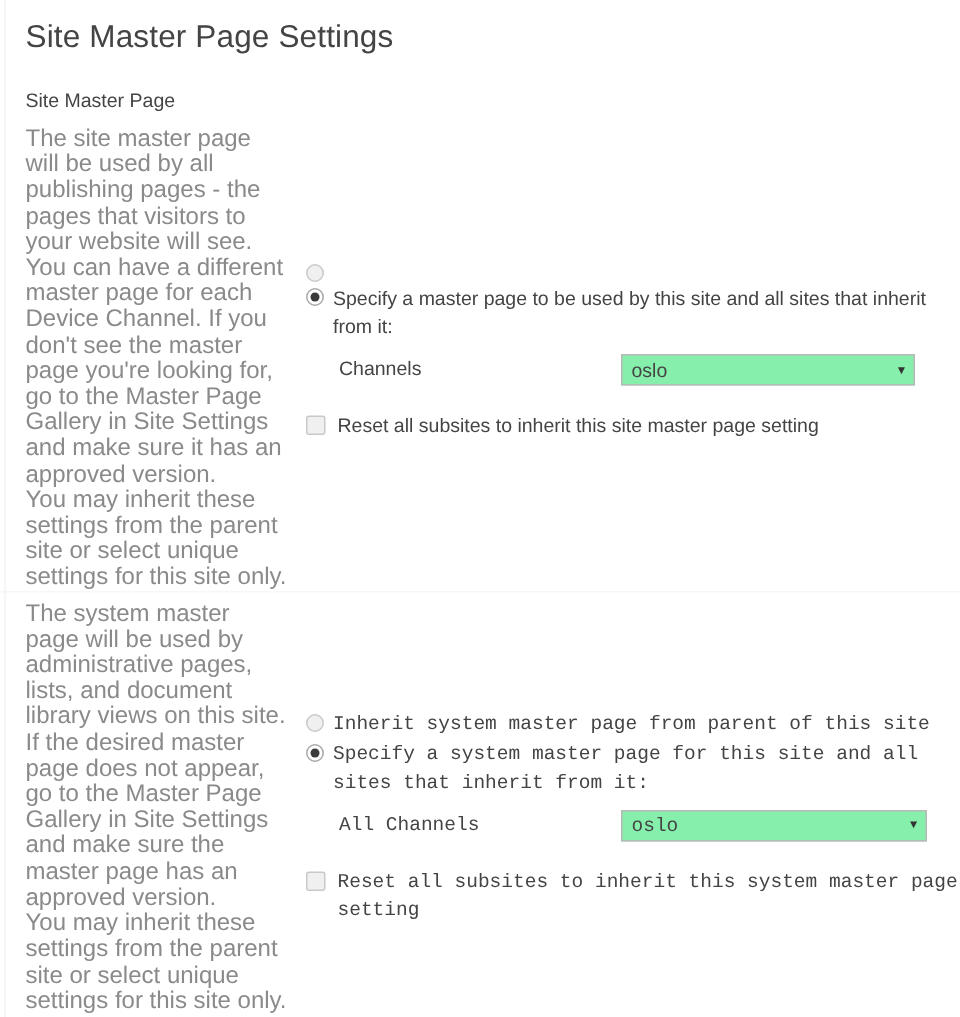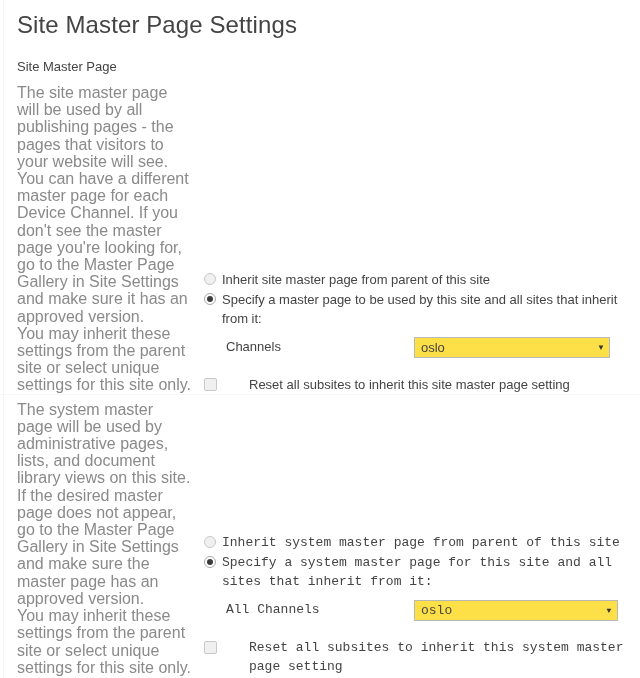--- a/index.html
+++ b/index.html
@@ -21,21 +21,21 @@
   .left-edge-rule {
     position: absolute;
     left: 3px;
     top: 0;
     width: 1px;
     height: 678px;
     background: #f4f4f4;
   }
 
   .page-title {
-    font-size: 24px;
+    font-size: 21px;
     font-weight: normal;
     color: #444444;
     letter-spacing: 0.1px;
     margin: 0;
     padding: 12px 0 0 17px;
     line-height: 26px;
   }
 
   .section {
     position: relative;
@@ -44,21 +44,21 @@
 
   .section-divider {
     height: 1px;
     background: #f7f7f7;
     margin: 0;
     border: 0;
   }
 
   .section-row {
     display: flex;
-    align-items: flex-end;
+    align-items: center;
   }
 
   .section-left {
     width: 175px;
     flex: 0 0 175px;
     padding-top: 0;
   }
 
   .section-heading {
     font-size: 13px;
@@ -136,21 +136,21 @@
     flex: 0 0 210px;
     padding-left: 22px;
     box-sizing: border-box;
     line-height: 18px;
   }
   .dropdown {
     position: relative;
     width: 196px;
     height: 21px;
     border: 1px solid #b8b8b8;
-    background: #fde047;
+    background: #86efac;
     box-sizing: border-box;
     display: flex;
     align-items: center;
   }
   .dropdown.wide { width: 204px; }
   .dropdown-value {
     font-size: 13px;
     color: #444444;
     padding-left: 6px;
     line-height: 19px;
@@ -168,21 +168,20 @@
   }
 
   
   .checkbox-row {
     display: flex;
     align-items: flex-start;
     margin-top: 17px;
     font-size: 13px;
     color: #444444;
     line-height: 19px;
-    gap: 24px;
   }
   .checkbox {
     flex: 0 0 auto;
     width: 13px;
     height: 13px;
     margin-top: 3px;
     background: #f0f0f0;
     border: 1px solid #c9c9c9;
     border-radius: 2px;
     box-sizing: border-box;
@@ -208,21 +207,20 @@
     <div class="section-left">
       <h2 class="section-heading">Site Master Page</h2>
       <p class="section-desc">The site master page will be used by all publishing pages - the pages that visitors to your website will see. You can have a different master page for each Device Channel. If you don't see the master page you're looking for, go to the Master Page Gallery in Site Settings and make sure it has an approved version.</p>
       <p class="section-desc">You may inherit these settings from the parent site or select unique settings for this site only.</p>
     </div>
 
     <div class="section-right">
 
       <div class="radio-row">
         <span class="radio"></span>
-        <span class="radio-label">Inherit site master page from parent of this site</span>
       </div>
 
       <div class="radio-row">
         <span class="radio checked"></span>
         <span class="radio-label">Specify a master page to be used by this site and all sites that inherit from it:</span>
       </div>
 
       <div class="field-row">
         <span class="field-label">Channels</span>
         <div class="dropdown">

